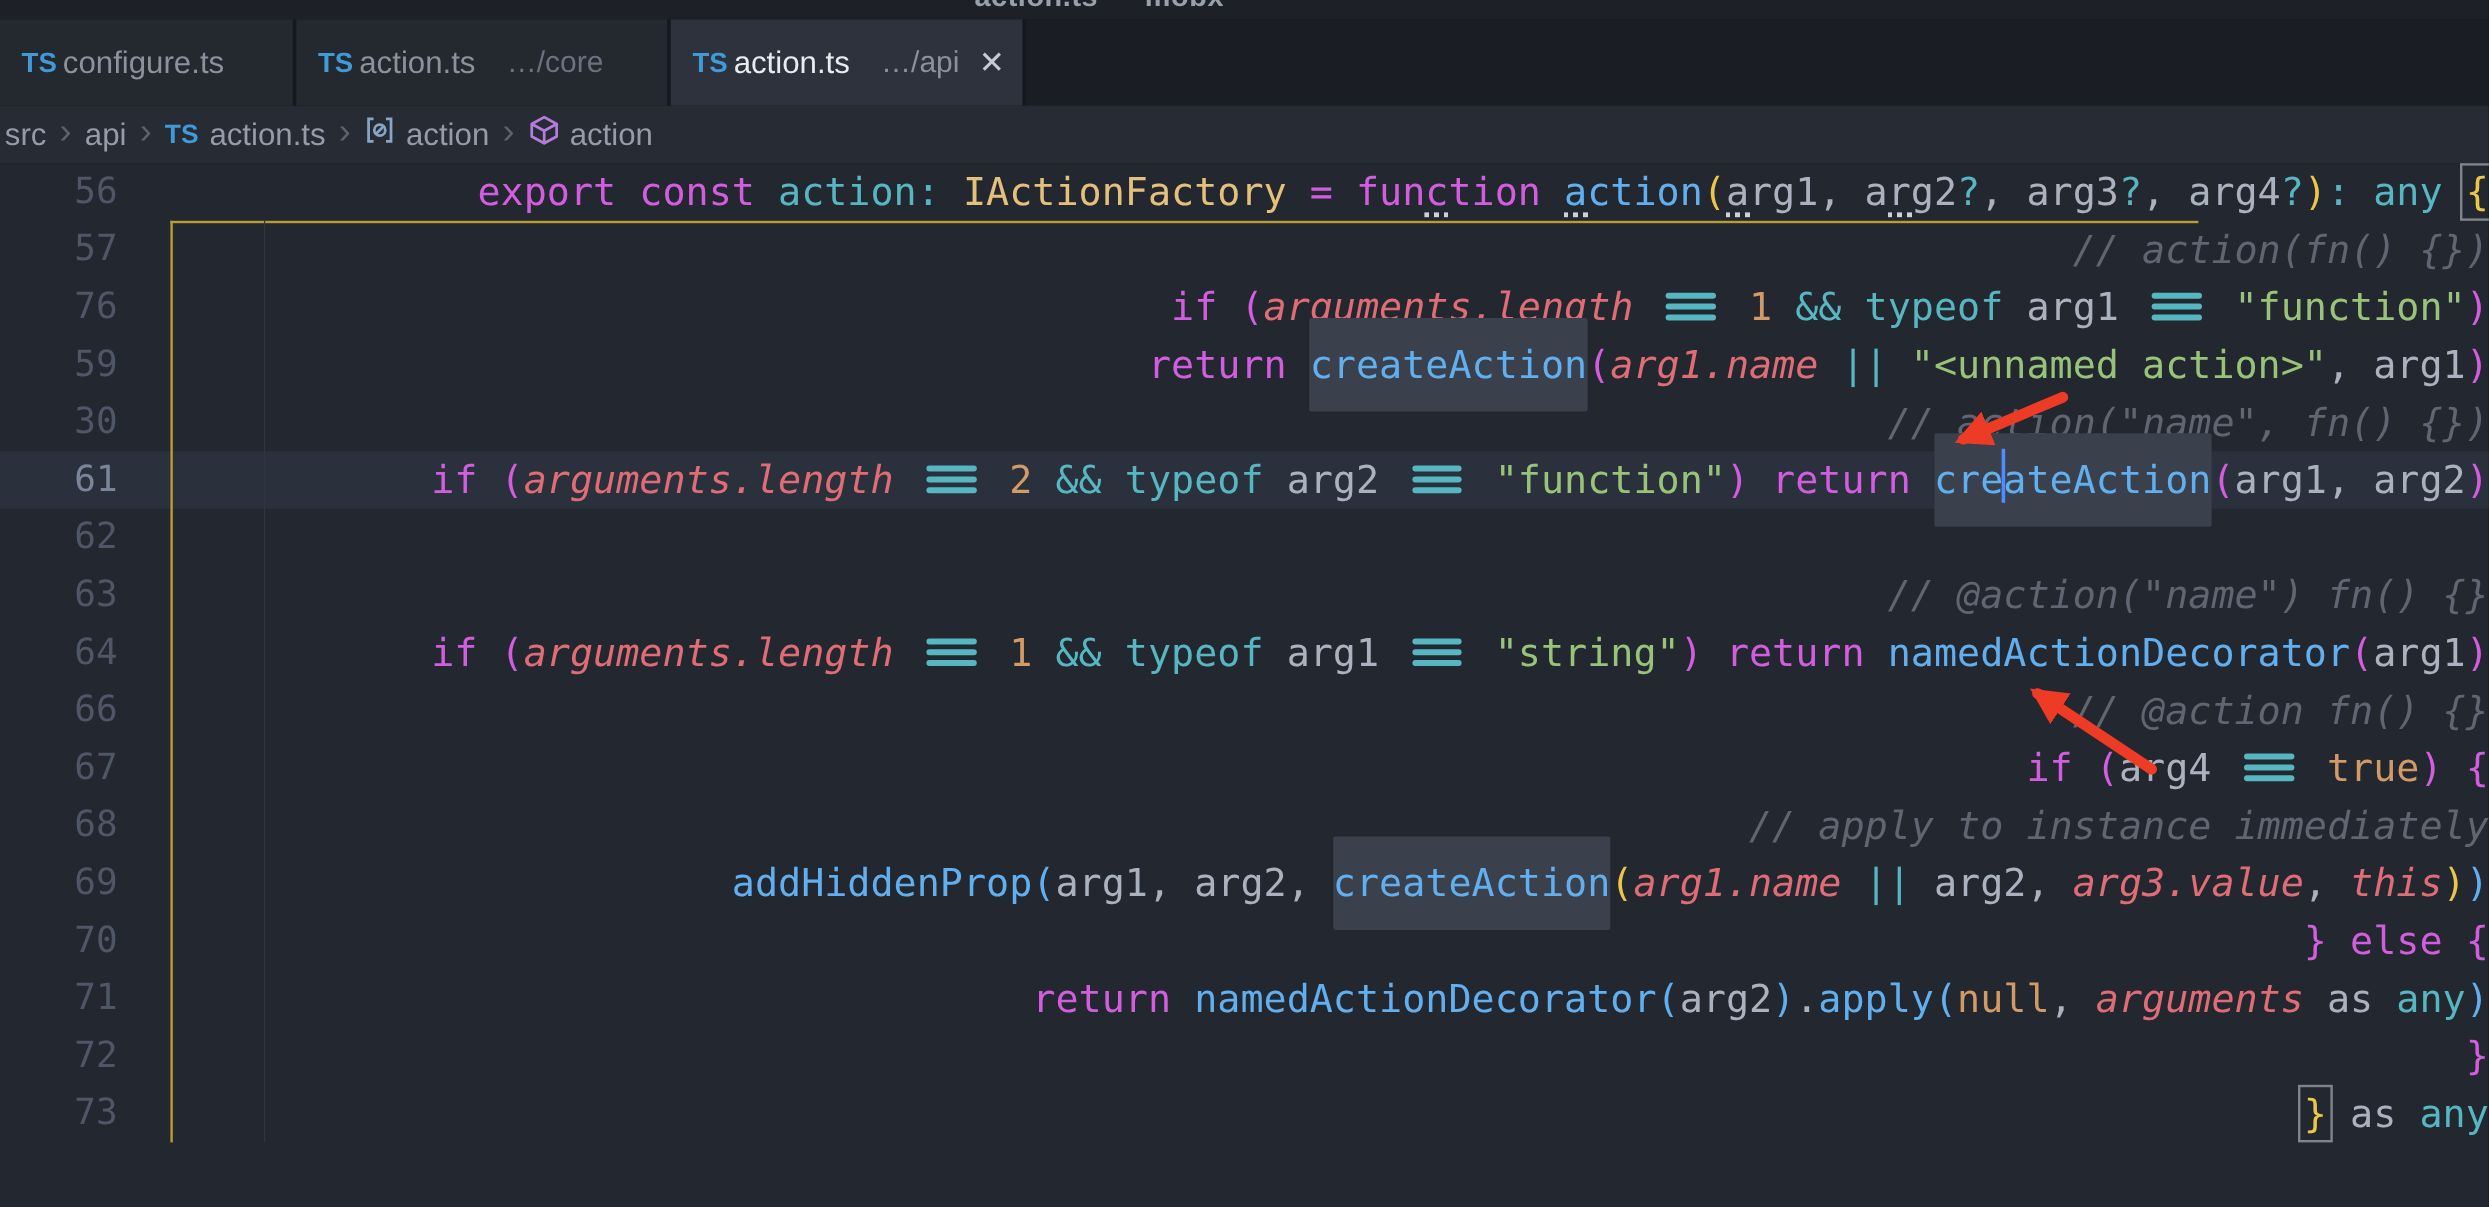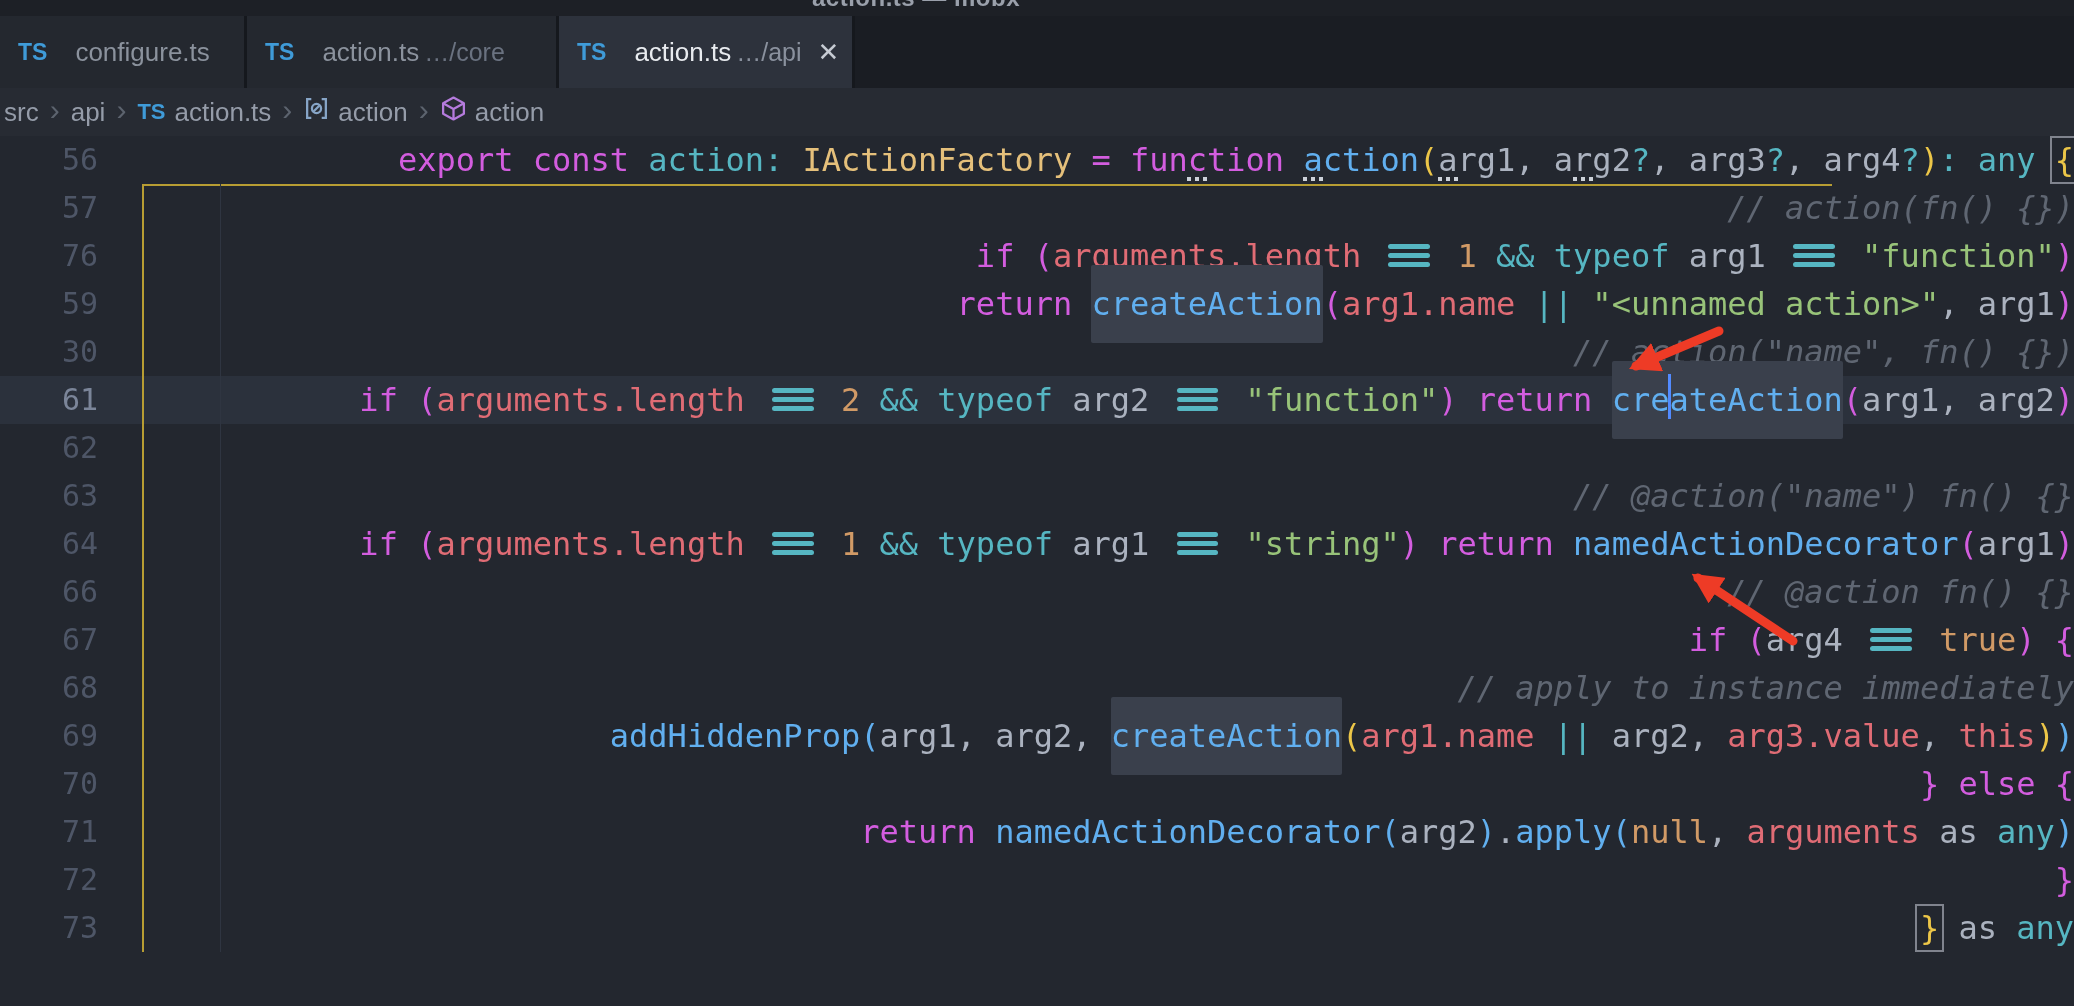--- a/index.html
+++ b/index.html
@@ -10,23 +10,23 @@
   .titlebar{position:relative;height:16px;background:var(--c-titlebar_bg);overflow:hidden;}
   .titletext{position:absolute;left:812px;top:-16px;font-size:24px;font-weight:700;
              color:var(--c-title_fg);letter-spacing:.5px;white-space:pre;}
 
   
   .tabbar{height:72px;background:var(--c-tabbar_bg);display:flex;align-items:stretch;}
   .tab{display:flex;align-items:center;padding:0 18px;box-sizing:border-box;
        background:var(--c-tab_inactive_bg);border-right:3px solid #15181d;cursor:pointer;}
   .tab.active{background:var(--c-tab_active_bg);}
   .tsbadge{color:var(--c-ts_icon_blue);font-weight:800;font-size:23px;letter-spacing:0;flex:none;}
-  .tablabel{font-size:26px;color:var(--c-tab_inactive_fg);margin-left:28px;white-space:nowrap;}
+  .tablabel{font-size:26px;color:var(--c-tab_inactive_fg);margin-left:5px;white-space:nowrap;}
   .tab.active .tablabel{color:var(--c-tab_active_fg);}
-  .tabsuffix{font-size:25px;color:var(--c-tab_dim_fg);margin-left:5px;white-space:nowrap;}
+  .tabsuffix{font-size:25px;color:var(--c-tab_dim_fg);margin-left:26px;white-space:nowrap;}
   .tab.active .tabsuffix{color:#8a919e;}
   .tabclose{font-size:26px;color:var(--c-close_fg);margin-left:16px;cursor:pointer;line-height:1;}
 
   
   .breadcrumb{height:48px;background:var(--c-breadcrumb_bg);display:flex;align-items:center;
               padding-left:4px;}
   .bc-item{display:flex;align-items:center;font-size:26px;color:var(--c-breadcrumb_fg);cursor:pointer;}
   .bc-sep{font-size:30px;color:var(--c-breadcrumb_sep);margin:0 11px;line-height:1;padding-bottom:4px;}
   .bc-ts{color:var(--c-ts_icon_blue);font-weight:800;font-size:22px;margin-right:9px;}
   .bc-icon{width:27px;height:27px;margin-right:8px;flex:none;}
@@ -35,21 +35,21 @@
   .editor{position:relative;height:870px;background:var(--c-editor_bg);
           font-family:"DejaVu Sans Mono","Liberation Mono",monospace;font-size:32px;line-height:48px;}
   .row{display:flex;height:48px;position:relative;}
   .row.cur{background:var(--c-current_line_bg);}
   .ln{flex:none;width:98px;text-align:right;font-size:30px;line-height:48px;
       color:var(--c-gutter_fg);cursor:pointer;}
   .row.cur .ln{color:var(--c-gutter_active_fg);}
   .codeln{flex:1;white-space:pre;padding-left:45px;position:relative;color:var(--c-variable);text-align:right;}
   .tk.k{color:var(--c-keyword);} .tk.f{color:var(--c-function);}
   .tk.t{color:var(--c-type);}    .tk.v{color:var(--c-variable);}
-  .tk.r{color:var(--c-property);}.tk.n{color:var(--c-number);}
+  .tk.r{color:var(--c-property);font-style:italic;}.tk.n{color:var(--c-number);}
   .tk.s{color:var(--c-string);}  .tk.o{color:var(--c-operator);}
   .tk.g{color:var(--c-bracket_gold);}
   .tk.c{color:var(--c-comment);font-style:italic;}
   .wordbox{background:var(--c-word_highlight_bg);padding:20px 0;border-radius:2px;}
   .frame{outline:2px solid var(--c-bracket_match_border);outline-offset:3px;}
   .eq3{display:inline-block;width:calc(3ch - 16px);margin:0 8px;height:5px;border-radius:3px;
        background:var(--c-operator);box-shadow:0 -9px 0 var(--c-operator),0 9px 0 var(--c-operator);
        vertical-align:middle;position:relative;top:-3px;}
   .caret{display:inline-block;width:0;height:0;position:relative;overflow:visible;}
   .caret::after{content:"";position:absolute;left:-1px;top:-37px;width:3px;height:45px;

